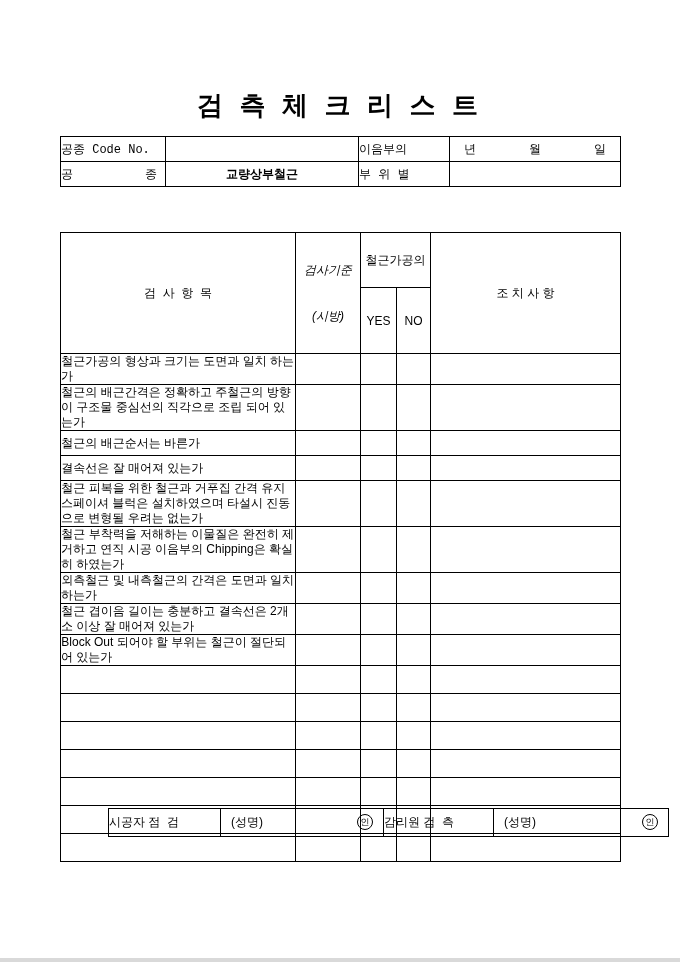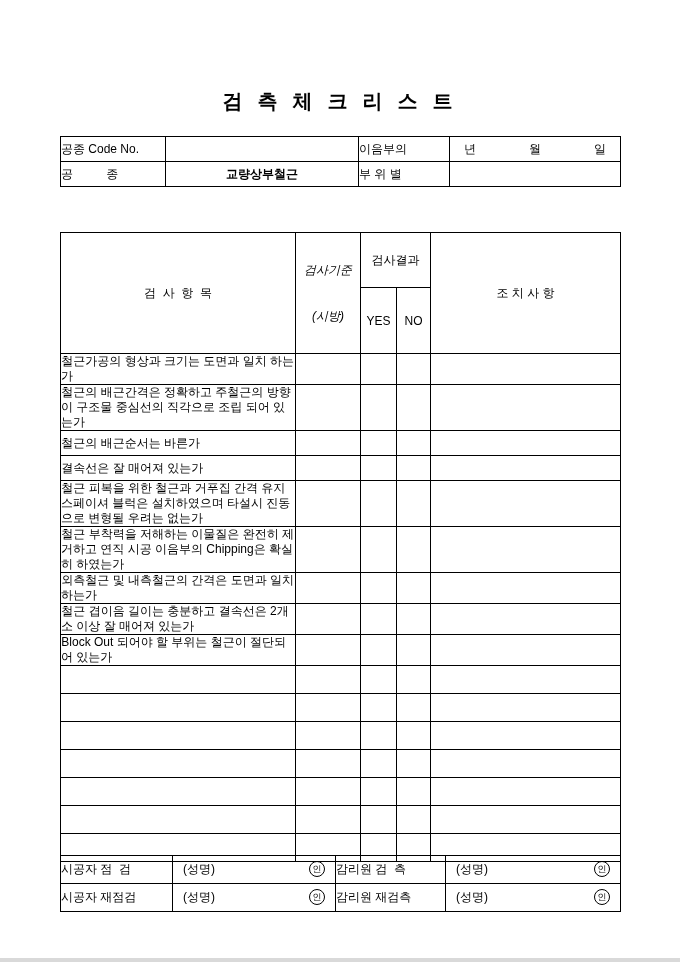--- a/index.html
+++ b/index.html
@@ -15,21 +15,21 @@
     width: 680px; height: 962px;
     background: #fff;
     overflow: hidden;
   }
   .doc-title {
     position: absolute;
     top: 88px; left: 0; width: 100%;
     margin: 0;
     text-align: center;
     font-family: "Liberation Serif", serif;
-    font-size: 20px;
+    font-size: 26px;
     font-weight: bold;
     letter-spacing: 5px;
     white-space: pre;
   }
   table.tbl {
     position: absolute;
     left: 60px;
     width: 560px;
     border-collapse: collapse;
     table-layout: fixed;
@@ -37,21 +37,21 @@
   .tbl td, .tbl th {
     border: 1px solid #000;
     font-size: 12px;
     vertical-align: middle;
     padding: 0;
     overflow: hidden;
   }
   
   #info-table { top: 136px; }
   #info-table td { height: 25px; }
-  .lbl { white-space: pre; padding-left: 9px; text-align: left; }
+  .lbl { white-space: pre; padding-left: 9px; text-align: left; font-family: Liberation Mono, monospace; }
   .val { text-align: center; font-weight: bold; }
   .date-cell { padding: 0 18px; }
   .date-flex { display: flex; justify-content: space-between; align-items: center; padding: 0 14px; }
   
   #main-table { top: 232px; }
   #main-table th {
     font-weight: normal;
     text-align: center;
     white-space: pre;
   }
@@ -62,21 +62,21 @@
   .item-cell {
     text-align: left;
     height: 25px;
     padding: 3px 4px 3px 19px;
     text-indent: -13px;
     line-height: 1.25;
     vertical-align: middle;
   }
   .empty-row td { height: 28px; }
   
-  #sign-table { top: 855px; }
+  #sign-table { top: 808px; margin-left: 48px; }
   #sign-table td { height: 28px; }
   .sign-label { white-space: pre; padding-left: 14px; text-align: left; }
   .name-cell .name-flex {
     display: flex; justify-content: space-between; align-items: flex-start;
     padding: 0 10px;
   }
   .seal {
     flex: 0 0 auto;
     width: 16px; height: 16px;
     border: 1.5px solid #000;
@@ -133,21 +133,21 @@
         <col style="width:34px">
         <col style="width:190px">
     </colgroup>
     <thead>
       <tr class="hdr-top">
         <th rowspan="2" class="th-tall">검  사  항  목</th>
         <th rowspan="2" class="th-tall criteria-hdr">
           <div>검사기준</div>
           <div>(시방)</div>
         </th>
-        <th colspan="2">검사결과</th>
+        <th colspan="2">철근가공의</th>
         <th rowspan="2" class="th-tall">조 치 사 항</th>
       </tr>
       <tr class="hdr-sub">
         <th>YES</th>
         <th>NO</th>
       </tr>
     </thead>
     <tbody>
       <tr>
         <td class="item-cell">1. 철근가공의 형상과 크기는 도면과 일치 하는가</td>
@@ -285,38 +285,18 @@
         <td class="sign-label">감리원 검  측</td>
         <td class="name-cell">
           <div class="name-flex">
             <span>(성명)</span>
             <span class="seal">
                 <span>인</span>
               </span>
           </div>
         </td>
       </tr>
-      <tr>
-        <td class="sign-label">시공자 재점검</td>
-        <td class="name-cell">
-          <div class="name-flex">
-            <span>(성명)</span>
-            <span class="seal">
-                <span>인</span>
-              </span>
-          </div>
-        </td>
-        <td class="sign-label">감리원 재검측</td>
-        <td class="name-cell">
-          <div class="name-flex">
-            <span>(성명)</span>
-            <span class="seal">
-                <span>인</span>
-              </span>
-          </div>
-        </td>
-      </tr>
     </tbody>
   </table>
 
   <div class="page-edge"></div>
 
 </div>
 
 </body></html>

